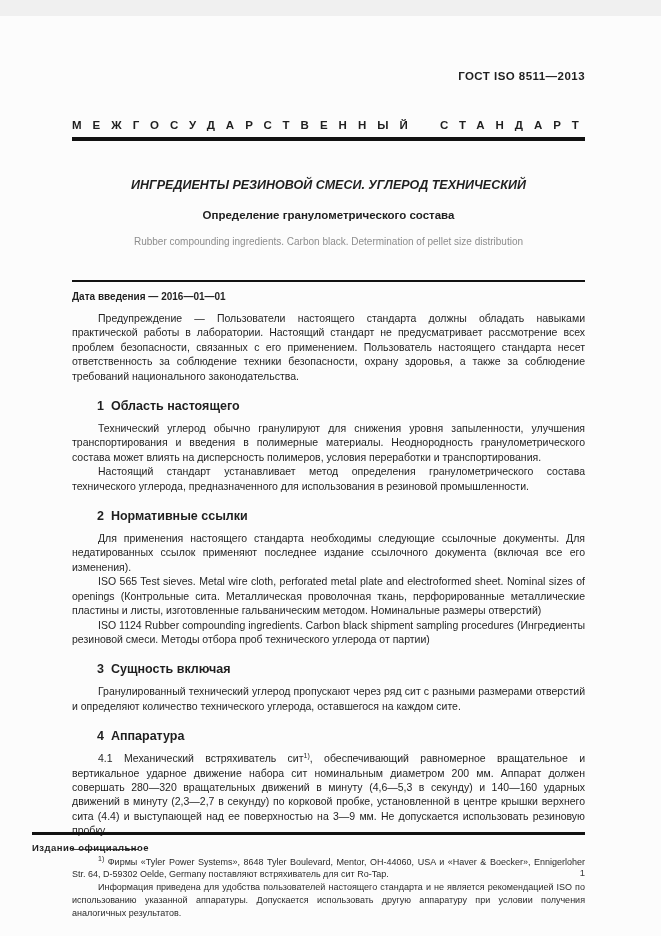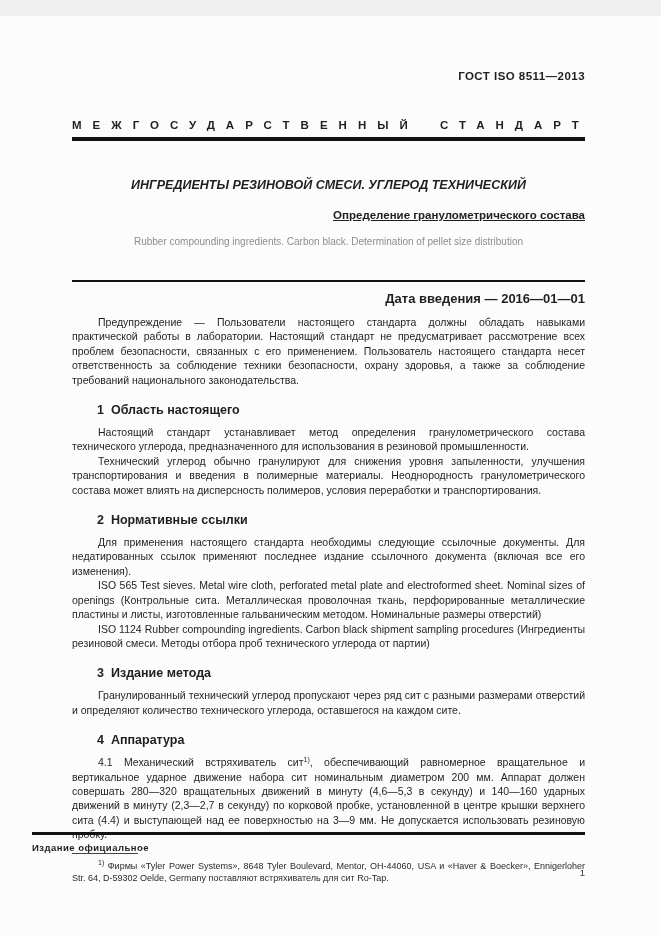--- a/index.html
+++ b/index.html
@@ -42,41 +42,39 @@
   }
   .title-ru {
     margin-top: 37px;
     text-align: center;
     font-weight: bold;
     font-size: 12.5px;
     font-style: italic;
   }
   .subtitle-ru {
     margin-top: 17px;
-    text-align: right;
+    text-align: center;
     font-weight: bold;
     font-size: 11.5px;
-    text-decoration: underline;
   }
   .subtitle-en {
     margin-top: 15px;
     text-align: center;
     font-size: 10px;
     color: #8d8d8d;
   }
   .rule-thin {
     height: 2px;
     background: #121212;
     margin-top: 33px;
   }
   .effective-date {
     margin-top: 9px;
-    text-align: right;
     font-weight: bold;
-    font-size: 13px;
+    font-size: 10px;
   }
   p.body {
     margin: 0;
     font-size: 10.5px;
     line-height: 14.4px;
     text-align: justify;
     text-indent: 26px;
   }
   p.warning { margin-top: 9px; }
   .lead-bold { font-weight: normal; }
@@ -146,37 +144,38 @@
 
   <div class="subtitle-en">Rubber compounding ingredients. Carbon black. Determination of pellet size distribution</div>
 
   <div class="rule-thin"></div>
 
   <div class="effective-date">Дата введения — 2016—01—01</div>
 
   <p class="body warning"><span class="lead-bold">Предупреждение</span><span> — Пользователи настоящего стандарта должны обладать навыками практической работы в лаборатории. Настоящий стандарт не предусматривает рассмотрение всех проблем безопасности, связанных с его применением. Пользователь настоящего стандарта несет ответственность за соблюдение техники безопасности, охрану здоровья, а также за соблюдение требований национального законодательства.</span></p>
 
   <h2 class="section"><span class="sec-num">1</span><span>Область настоящего</span></h2>
+  <p class="body">Технический углерод обычно гранулируют для снижения уровня запыленности, улучшения транспортирования и введения в полимерные материалы. Неоднородность гранулометрического состава может влиять на дисперсность полимеров, условия переработки и транспортирования.</p>
   <p class="body">Настоящий стандарт устанавливает метод определения гранулометрического состава технического углерода, предназначенного для использования в резиновой промышленности.</p>
-  <p class="body">Технический углерод обычно гранулируют для снижения уровня запыленности, улучшения транспортирования и введения в полимерные материалы. Неоднородность гранулометрического состава может влиять на дисперсность полимеров, условия переработки и транспортирования.</p>
 
   <h2 class="section"><span class="sec-num">2</span><span>Нормативные ссылки</span></h2>
   <p class="body">Для применения настоящего стандарта необходимы следующие ссылочные документы. Для недатированных ссылок применяют последнее издание ссылочного документа (включая все его изменения).</p>
   <p class="body">ISO 565  Test sieves. Metal wire cloth, perforated metal plate and electroformed sheet. Nominal sizes of openings (Контрольные сита. Металлическая проволочная ткань, перфорированные металлические пластины и листы, изготовленные гальваническим методом. Номинальные размеры отверстий)</p>
   <p class="body">ISO 1124  Rubber compounding ingredients. Carbon black shipment sampling procedures (Ингредиенты резиновой смеси. Методы отбора проб технического углерода от партии)</p>
 
-  <h2 class="section"><span class="sec-num">3</span><span>Издание метода</span></h2>
+  <h2 class="section"><span class="sec-num">3</span><span>Сущность включая</span></h2>
   <p class="body">Гранулированный технический углерод пропускают через ряд сит с разными размерами отверстий и определяют количество технического углерода, оставшегося на каждом сите.</p>
 
   <h2 class="section"><span class="sec-num">4</span><span>Аппаратура</span></h2>
   <p class="body"><span>4.1 Механический встряхиватель сит</span><sup class="fn-sup">1)</sup><span>, обеспечивающий равномерное вращательное и вертикальное ударное движение набора сит номинальным диаметром 200 мм. Аппарат должен совершать 280—320 вращательных движений в минуту (4,6—5,3 в секунду) и 140—160 ударных движений в минуту (2,3—2,7 в секунду) по корковой пробке, установленной в центре крышки верхнего сита (4.4) и выступающей над ее поверхностью на 3—9 мм. Не допускается использовать резиновую пробку.</span></p>
 
   <div class="footnote-block">
     <div class="footnote-rule"></div>
     <p class="footnote"><sup class="fn-sup">1)</sup><span> Фирмы «Tyler Power Systems», 8648 Tyler Boulevard, Mentor, OH-44060, USA и «Haver &amp; Boecker», Ennigerloher Str. 64, D-59302 Oelde, Germany поставляют встряхиватель для сит Ro-Tap.</span></p>
+    <p class="footnote">Информация приведена для удобства пользователей настоящего стандарта и не является рекомендацией ISO по использованию указанной аппаратуры. Допускается использовать другую аппаратуру при условии получения аналогичных результатов.</p>
   </div>
 
   <div class="footer">
     <div class="footer-rule"></div>
     <div class="edition-note">Издание официальное</div>
     <div class="page-number">1</div>
   </div>
 
 </div>
 

